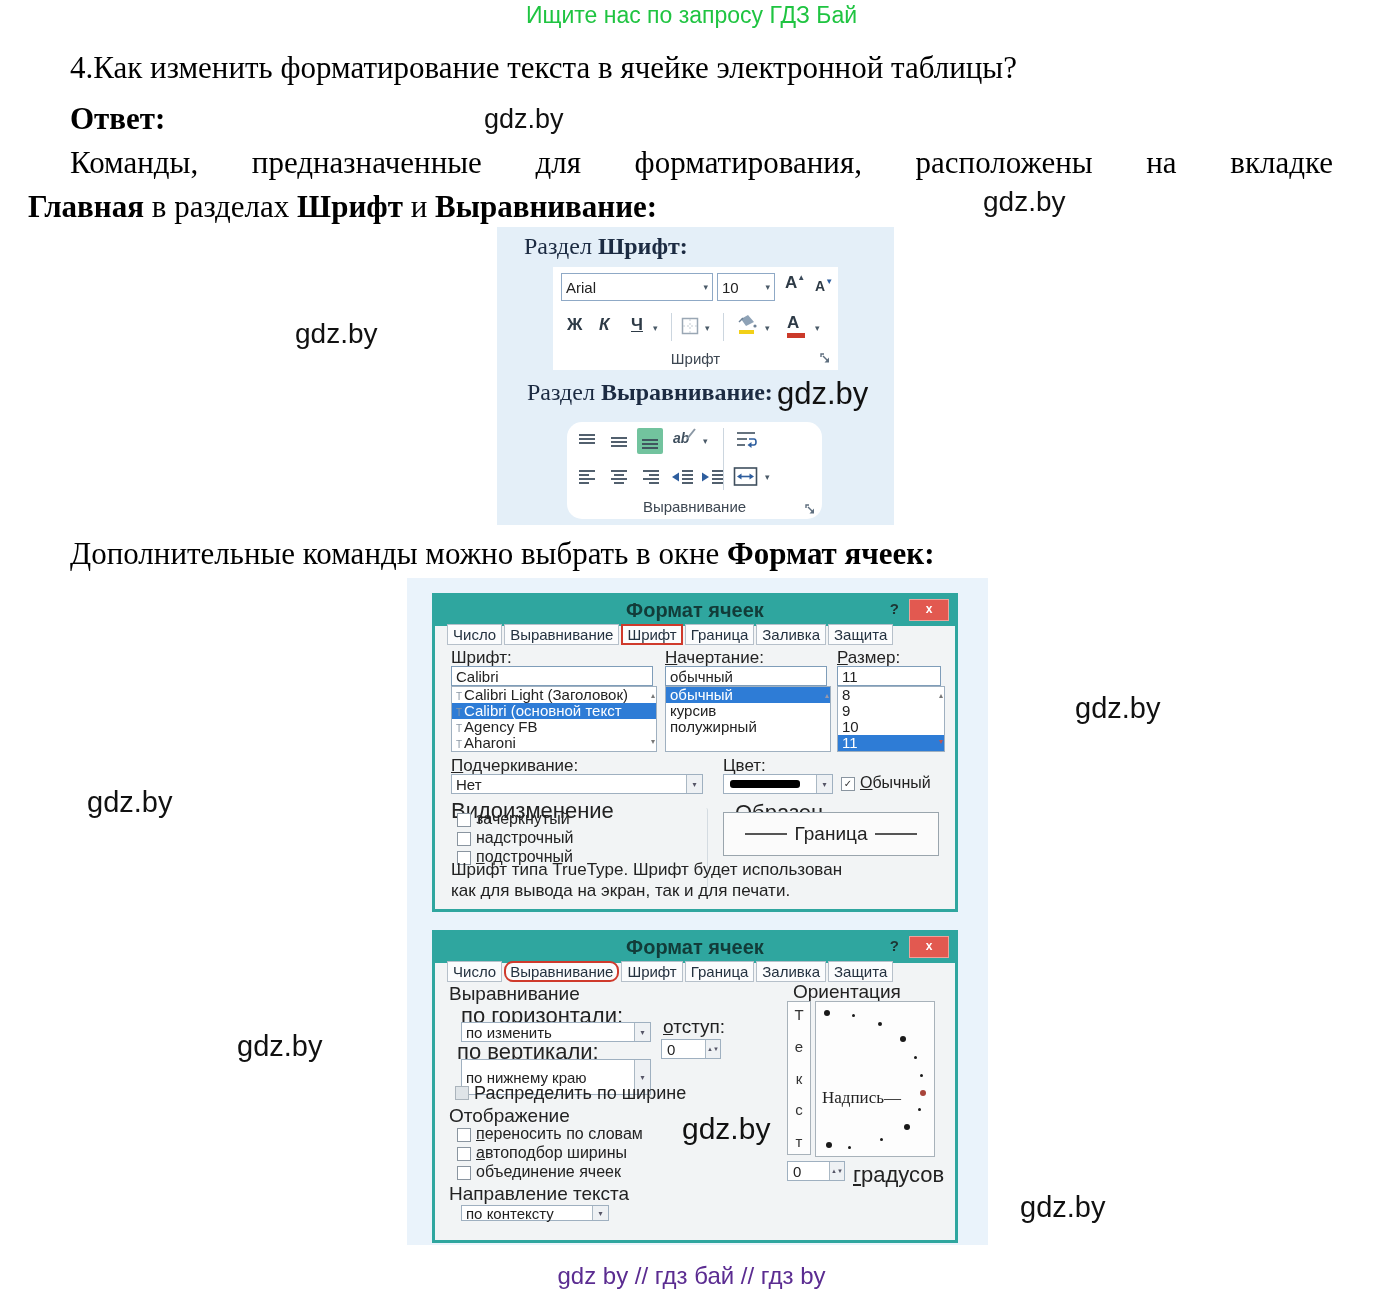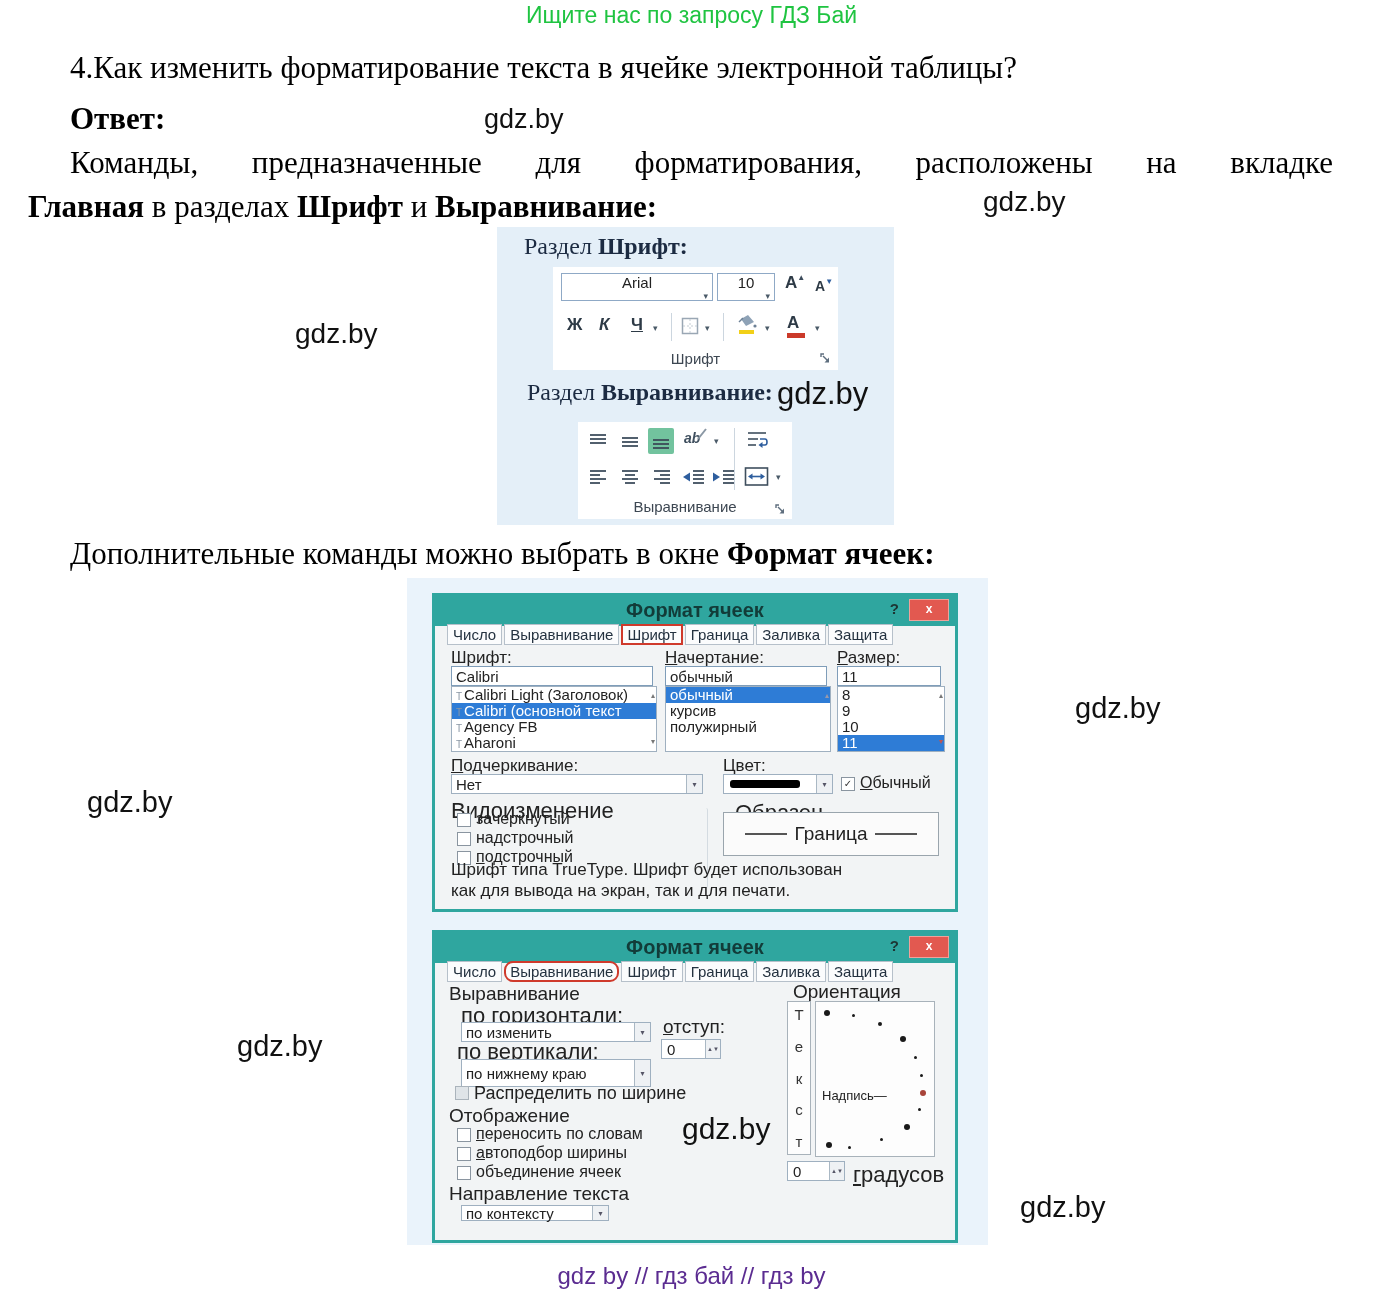--- a/index.html
+++ b/index.html
@@ -12,21 +12,21 @@
   .bodytext{font-size:31px;line-height:1.15;}
   .b{font-weight:bold;}
   .wm{font-family:"Liberation Sans",sans-serif;color:#111;}
   .footer{top:1262px;left:0;width:100%;text-align:center;
           font-family:"Liberation Sans",sans-serif;font-size:24px;color:#5b2c91;}
   
   .panel1{left:497px;top:227px;width:397px;height:298px;background:#e4eff8;}
   .sechead{font-size:24px;color:#1c2b42;}
   .ribbonbox{background:#ffffff;}
   .combo{position:absolute;background:#fff;border:1px solid #8fa9c6;display:flex;align-items:center;
-         font-family:"Liberation Sans",sans-serif;font-size:15px;color:#222;padding:0 4px;box-sizing:border-box;flex-direction:column;}
+         font-family:"Liberation Sans",sans-serif;font-size:15px;color:#222;padding:0 4px;box-sizing:border-box;}
   .combo .car{margin-left:auto;font-size:9px;color:#4a5a68;}
   .ric{position:absolute;font-family:"Liberation Sans",sans-serif;color:#2d3a46;}
   .rcar{font-size:9px;color:#4a5a68;}
   .vsep{position:absolute;width:1px;background:#ccd6df;}
   .grouplabel{position:absolute;left:0;width:100%;text-align:center;
               font-family:"Liberation Sans",sans-serif;font-size:15px;color:#3d4752;}
   .greenbtn{background:#72c39e;border-radius:2px;}
   
   .card{left:407px;top:578px;width:581px;height:667px;background:#eaf3fb;}
   .dlg{position:absolute;width:526px;border:3px solid #2fa69f;background:#f2f4f5;box-sizing:border-box;}
@@ -74,21 +74,21 @@
   .swatch{width:70px;height:8px;background:#000;border-radius:3px;margin-left:2px;}
   .gbox{position:absolute;border:1px solid #c3ccd3;border-radius:2px;}
   .vtext{position:absolute;border:1px solid #a8b2ba;background:#fdfdfd;display:flex;flex-direction:column;
          align-items:center;justify-content:space-between;padding:4px 0;box-sizing:border-box;
          font-family:"Liberation Sans",sans-serif;font-size:15px;color:#333;}
   .orbox{position:absolute;border:1px solid #a8b2ba;background:#fdfdfd;}
   .dot{position:absolute;width:3px;height:3px;border-radius:50%;background:#1a1a1a;}
   .dot.b{width:6px;height:6px;}
   .dot.m{width:4px;height:4px;}
   .dot.r{background:#a8443a;width:6px;height:6px;}
-  .nadp{position:absolute;left:6px;top:86px;font-family:Liberation Sans, sans-serif;font-size:13px;color:#222;}
+  .nadp{position:absolute;left:6px;top:86px;font-family:Liberation Serif, serif;font-size:17px;color:#222;}
   .launcher{position:absolute;}
 </style>
 </head>
 <body>
 
 <div class="canvas">
 
   <div class="abs promo">Ищите нас по запросу ГДЗ Бай</div>
 
   <div class="abs bodytext" style="left:70px;top:50px;">4.Как изменить форматирование текста в ячейке электронной таблицы?</div>
@@ -136,21 +136,21 @@
       <div class="grouplabel" style="top:83px;">Шрифт</div>
       <svg class="launcher" style="right:6px;bottom:5px;" width="12" height="12">
           <path d="M1,4 L1,1 L4,1" fill="none" stroke="#5e6e7e" stroke-width="1.4"></path>
           <line x1="3" y1="3" x2="8" y2="8" stroke="#5e6e7e" stroke-width="1.4"></line>
           <polygon points="9,4.5 9,9.5 4.5,9.5" fill="#5e6e7e"></polygon>
         </svg>
     </div>
 
     <div class="abs sechead" style="left:30px;top:152px;"><span>Раздел </span><span class="b">Выравнивание:</span></div>
 
-    <div class="abs ribbonbox" style="left:81px;top:195px;width:214px;height:97px;">
+    <div class="abs ribbonbox" style="left:70px;top:195px;width:255px;height:97px;border-radius:15px;">
       <svg class="abs" style="left:10px;top:10px;" width="20" height="18">
           <g stroke="#3f4f5e" stroke-width="1.8">
             <line x1="2" y1="3" x2="18" y2="3"></line>
             <line x1="2" y1="7" x2="18" y2="7"></line>
             <line x1="2" y1="11" x2="18" y2="11"></line>
           </g>
         </svg>
       <svg class="abs" style="left:42px;top:10px;" width="20" height="18">
           <g stroke="#3f4f5e" stroke-width="1.8">
             <line x1="2" y1="6" x2="18" y2="6"></line>
@@ -338,21 +338,21 @@
       <div class="drop" style="left:26px;top:89px;width:190px;height:20px;">
           <span>по изменить</span>
           <span class="btn">▾</span>
         </div>
       <div class="lbl2 accel" style="left:228px;top:83px;font-size:19px;">отступ:</div>
       <div class="lbl2" style="left:22px;top:106px;">по вертикали:</div>
       <div class="spin" style="left:226px;top:106px;width:60px;height:20px;">
           <span>0</span>
           <span class="ud">▲▼</span>
         </div>
-      <div class="drop" style="left:26px;top:126px;width:190px;height:28px;">
+      <div class="drop" style="left:26px;top:126px;width:190px;height:36px;">
           <span>по нижнему краю</span>
           <span class="btn">▾</span>
         </div>
       <div class="cb" style="left:20px;top:150px;font-size:18px;">
           <span class="box gray"></span>
           <span>Распределить по ширине</span>
         </div>
 
       <div class="lbl2" style="left:14px;top:172px;font-size:19px;">Отображение</div>
       <div class="cb" style="left:22px;top:192px;">

